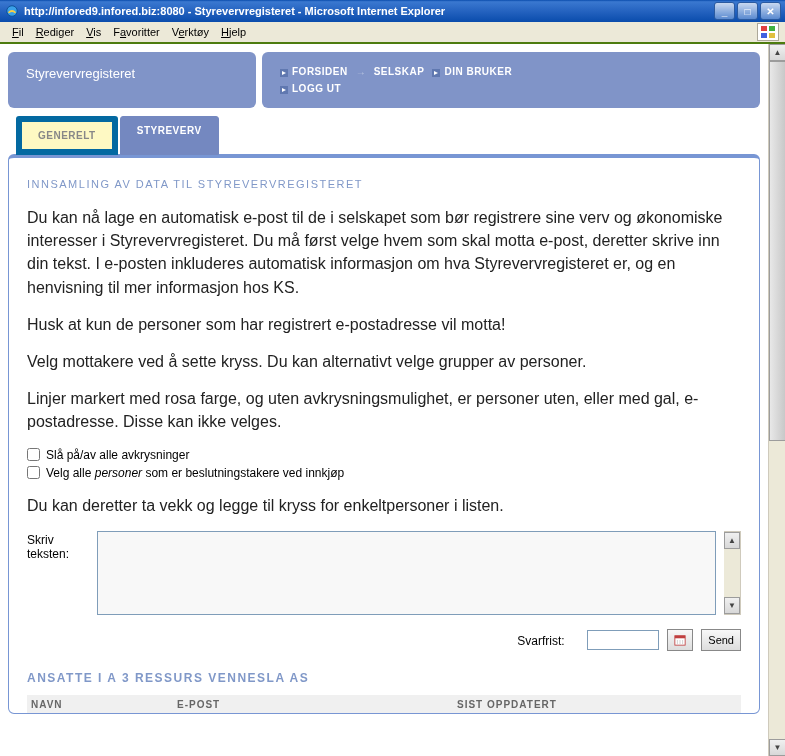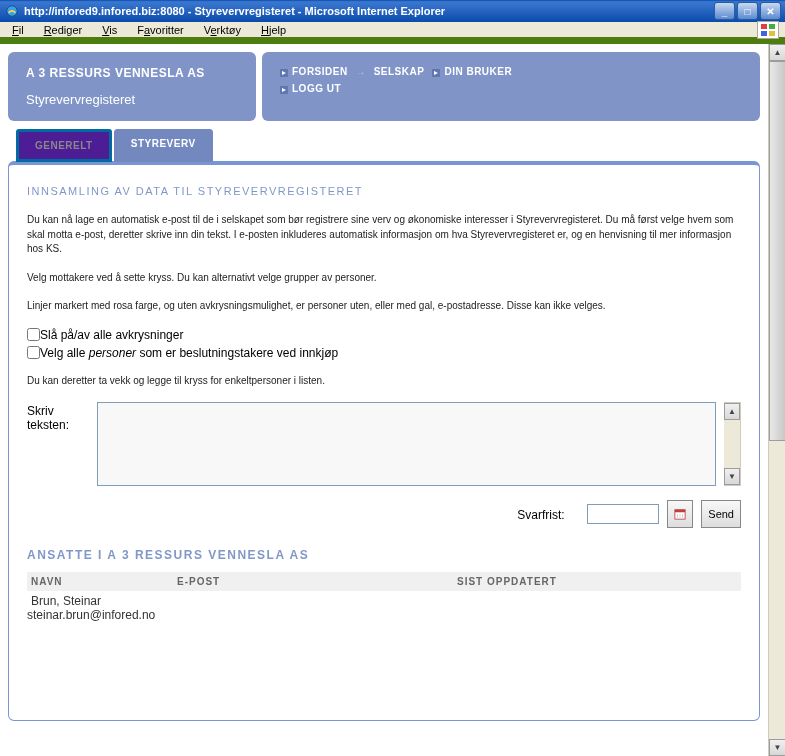--- a/index.html
+++ b/index.html
@@ -3,21 +3,21 @@
 <meta charset="utf-8">
 <style>
 * { box-sizing: border-box; margin: 0; padding: 0; }
 body { font-family: Tahoma, Arial, sans-serif; font-size: 11px; background: #fff; width: 785px; height: 756px; overflow: hidden; }
 .titlebar { background: linear-gradient(to bottom, #0a4cac 0%, #3a78d0 8%, #2563c0 50%, #0a4cac 100%); height: 22px; display: flex; align-items: center; padding: 0 4px; color: #fff; }
 .titlebar .ie-icon { width: 16px; height: 16px; margin-right: 4px; display: inline-flex; align-items: center; justify-content: center; }
 .titlebar .ie-icon svg { width: 14px; height: 14px; }
 .titlebar .title-text { flex: 1; font-size: 11px; font-weight: bold; }
 .titlebar .win-btns { display: flex; gap: 2px; }
 .titlebar .win-btn { width: 21px; height: 18px; background: linear-gradient(to bottom, #c8d8f0, #5a8ad0); border: 1px solid #2a5aa0; border-radius: 3px; display: flex; align-items: center; justify-content: center; font-family: Arial; font-size: 10px; font-weight: bold; color: #fff; cursor: pointer; }
-.menubar { background: #ece9d8; height: 22px; display: flex; align-items: center; padding: 0 6px; border-bottom: 7px solid #4d7c0f; position: relative; gap: 8px; }
+.menubar { background: #ece9d8; height: 22px; display: flex; align-items: center; padding: 0 6px; border-bottom: 2px solid #4d7c0f; position: relative; }
 .menubar .menu-item { padding: 2px 6px; cursor: pointer; font-size: 11px; }
 .menubar .menu-item .ul { text-decoration: underline; }
 .menubar .flag { position: absolute; right: 6px; width: 22px; height: 18px; border: 1px solid #aca899; display: flex; align-items: center; justify-content: center; background: #fff; }
 .content-wrap { display: flex; height: calc(756px - 44px); }
 .page-area { flex: 1; background: #fff; padding: 8px 8px 0 8px; overflow: hidden; position: relative; }
 .scrollbar-v { width: 17px; background: #ece9d8; border-left: 1px solid #cfcabc; position: relative; }
 .scrollbar-v .sb-btn { width: 17px; height: 17px; background: linear-gradient(#f0f0f0,#d8d8d8); border: 1px solid #9c9c9c; display: flex; align-items: center; justify-content: center; font-size: 8px; color: #444; cursor: pointer; position: absolute; }
 .scrollbar-v .sb-btn.up { top: 0; }
 .scrollbar-v .sb-btn.down { bottom: 0; }
 .scrollbar-v .sb-thumb { position: absolute; top: 17px; left: 0; width: 17px; height: 380px; background: linear-gradient(to right,#e8e8e8,#c8c8c8); border: 1px solid #9c9c9c; cursor: pointer; }
@@ -27,36 +27,36 @@
 .panel.right { flex: 1; }
 .panel .company { font-size: 12px; font-weight: bold; letter-spacing: 0.5px; margin-bottom: 12px; }
 .panel .subtitle { font-size: 13px; }
 .panel.right .nav-row { display: flex; flex-wrap: wrap; gap: 4px 8px; align-items: center; }
 .nav-link { display: inline-flex; align-items: center; gap: 4px; font-size: 10px; font-weight: bold; letter-spacing: 0.5px; cursor: pointer; }
 .nav-link.active { color: #fff; }
 .nav-arrow { width: 8px; height: 8px; display: inline-block; }
 .nav-sep { color: #b8c4e0; font-size: 10px; }
 .tabs { display: flex; gap: 2px; margin-left: 8px; }
 .tab { padding: 8px 16px; font-size: 10px; font-weight: bold; letter-spacing: 0.5px; border-radius: 3px 3px 0 0; cursor: pointer; }
-.tab.inactive { background: #4c1d95; color: #888; border: 3px solid #0369a1; }
+.tab.inactive { background: #fef9c3; color: #888; border: 6px solid #0369a1; }
 .tab.active { background: #7488c0; color: #fff; border: 1px solid #7488c0; }
 .tab-body { border: 1px solid #7896d4; border-top: 4px solid #7896d4; border-radius: 6px; padding: 20px 18px 10px 18px; background: #fff; margin-top: -1px; height: 560px; overflow: hidden; }
 .section-title { color: #8098c8; font-size: 11px; font-weight: normal; letter-spacing: 1.5px; margin-bottom: 16px; }
-.body-text { font-size: 10px; line-height: 1.45; margin-bottom: 14px; color: #222; }
-.checkbox-row { display: flex; align-items: center; gap: 0; margin-bottom: 4px; font-size: 12px; }
+.body-text { font-size: 16px; line-height: 1.45; margin-bottom: 14px; color: #222; }
+.checkbox-row { display: flex; align-items: center; gap: 6px; margin-bottom: 4px; font-size: 12px; }
 .checkbox-row input { width: 13px; height: 13px; }
 .checkbox-row em { font-style: italic; }
 .form-row { display: flex; align-items: flex-start; gap: 8px; margin-top: 14px; justify-content: flex-end; }
 .form-row label { width: 62px; font-size: 12px; padding-top: 2px; }
 .form-row textarea { flex: 1; height: 84px; border: 1px solid #7f9db9; background: #f8f8f8; resize: none; font-family: Tahoma; font-size: 11px; padding: 2px; }
 .form-row .ta-scroll { width: 17px; height: 84px; background: #ece9d8; border: 1px solid #cfcabc; border-left: none; position: relative; }
 .form-row .ta-scroll .ta-btn { height: 17px; background: linear-gradient(#f0f0f0,#d8d8d8); border: 1px solid #9c9c9c; display: flex; align-items: center; justify-content: center; font-size: 8px; color: #444; cursor: pointer; }
 .form-row .ta-scroll .ta-btn.bot { position: absolute; bottom: 0; left: 0; right: 0; }
 .form-row input[type=text] { width: 72px; border: 1px solid #7f9db9; height: 20px; padding: 2px; font-size: 11px; }
-.cal-btn, .send-btn { height: 28px; border: 1px solid #888; background: linear-gradient(#f8f8f8,#ddd); font-size: 11px; cursor: pointer; padding: 0 6px; display: inline-flex; align-items: center; justify-content: center; }
+.cal-btn, .send-btn { height: 22px; border: 1px solid #888; background: linear-gradient(#f8f8f8,#ddd); font-size: 11px; cursor: pointer; padding: 0 6px; display: inline-flex; align-items: center; justify-content: center; }
 .cal-btn { width: 26px; }
 .subsection { color: #8098c8; font-size: 12px; font-weight: bold; letter-spacing: 1.5px; margin-top: 20px; margin-bottom: 10px; }
 .table-head { display: flex; background: #f0f0f0; padding: 4px 0; font-size: 10px; font-weight: bold; letter-spacing: 1px; color: #666; }
 .table-head .col1 { width: 150px; padding-left: 4px; }
 .table-head .col2 { width: 280px; }
 .table-head .col3 { flex: 1; }
 .table-row { display: flex; padding: 3px 0; font-size: 12px; color: #333; flex-direction: column; }
 .table-row .col1 { width: 150px; padding-left: 4px; }
 .table-row .col2 { width: 280px; }
 </style>
@@ -93,21 +93,20 @@
         <rect x="9" y="8" width="6" height="5" fill="#e0c040"></rect>
       </svg>
   </div>
 </div>
 
 <div class="content-wrap">
   <div class="page-area">
 
     <div class="header-panels">
       <div class="panel left">
-        <div class="company">A 3 RESSURS VENNESLA AS</div>
         <div class="subtitle">Styrevervregisteret</div>
       </div>
       <div class="panel right">
         <div class="nav-row">
           <span class="nav-link">
             <span class="nav-arrow"><svg viewBox="0 0 8 8">
                   <rect width="8" height="8" fill="#6078b0"></rect>
                   <path d="M2 2 L6 4 L2 6 Z" fill="#fff"></path>
                 </svg></span>
             <span>FORSIDEN</span>
@@ -137,20 +136,21 @@
     </div>
 
     <div class="tabs">
       <div class="tab inactive">GENERELT</div>
       <div class="tab active">STYREVERV</div>
     </div>
 
     <div class="tab-body">
       <div class="section-title">INNSAMLING AV DATA TIL STYREVERVREGISTERET</div>
       <div class="body-text">Du kan nå lage en automatisk e-post til de i selskapet som bør registrere sine verv og økonomiske interesser i Styrevervregisteret. Du må først velge hvem som skal motta e-post, deretter skrive inn din tekst. I e-posten inkluderes automatisk informasjon om hva Styrevervregisteret er, og en henvisning til mer informasjon hos KS.</div>
+      <div class="body-text">Husk at kun de personer som har registrert e-postadresse vil motta!</div>
       <div class="body-text">Velg mottakere ved å sette kryss. Du kan alternativt velge grupper av personer.</div>
       <div class="body-text">Linjer markert med rosa farge, og uten avkrysningsmulighet, er personer uten, eller med gal, e-postadresse. Disse kan ikke velges.</div>
 
       <div class="checkbox-row">
         <input type="checkbox" style="">
         <span>Slå på/av alle avkrysninger</span>
       </div>
       <div class="checkbox-row">
         <input type="checkbox" style="">
         <span>

